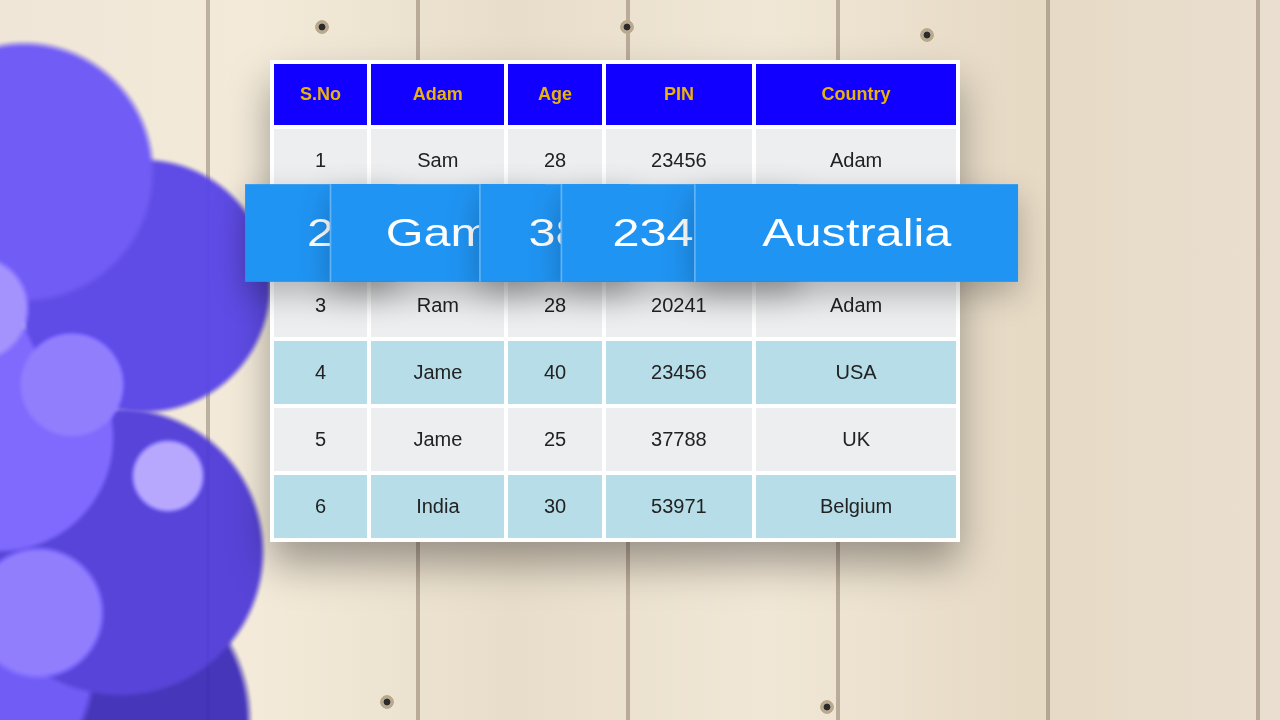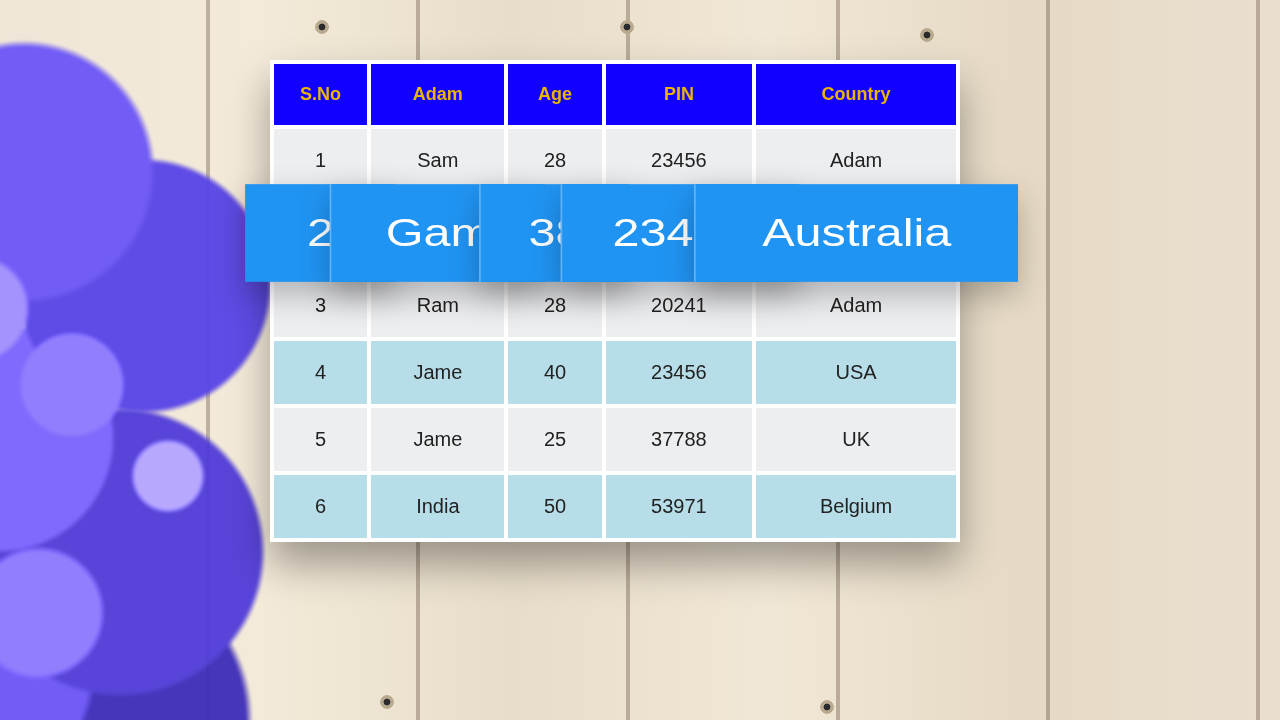--- a/index.html
+++ b/index.html
@@ -129,19 +129,19 @@
         <tr>
           <td>5</td>
           <td>Jame</td>
           <td>25</td>
           <td>37788</td>
           <td>UK</td>
         </tr>
         <tr>
           <td>6</td>
           <td>India</td>
-          <td>50</td>
+          <td>30</td>
           <td>53971</td>
           <td>Belgium</td>
         </tr>
       </tbody>
   </table>
 </div>
 
 </body></html>

